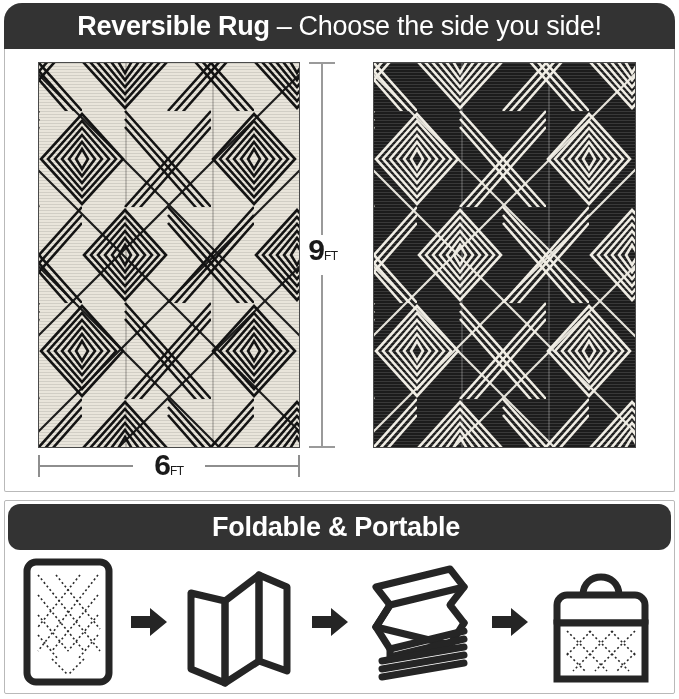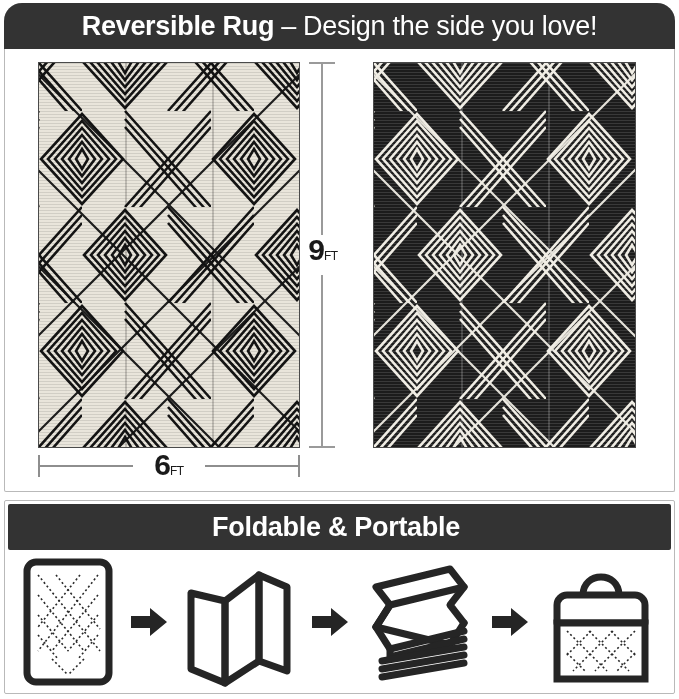--- a/index.html
+++ b/index.html
@@ -60,21 +60,21 @@
     top: 3px;
     width: 671px;
     height: 46px;
     border-radius: 18px 18px 0 0;
   }
   .header-bottom {
     left: 8px;
     top: 504px;
     width: 663px;
     height: 46px;
-    border-radius: 2px;
+    border-radius: 12px;
   }
   .h-strong {
     font-weight: bold;
     font-size: 27px;
     letter-spacing: -0.3px;
   }
   .h-light {
     font-weight: normal;
     font-size: 27px;
     letter-spacing: -0.3px;
@@ -231,21 +231,21 @@
 </head>
 <body>
 
 <div class="page">
 
   <div class="panel panel-top"></div>
 
   <div class="header-bar header-top">
     <span class="h-strong">Reversible Rug</span>
     <span class="h-gap"></span>
-    <span class="h-light">– Design the side you love!</span>
+    <span class="h-light">– Choose the side you side!</span>
   </div>
 
   <div class="rug rug-left">
     <svg width="260" height="384" viewBox="0 0 260 384">
       <defs>
 
         <g id="cellL">
           <g stroke="#141414" fill="none" stroke-width="2.6">
             <rect x="0" y="0" width="86" height="96" fill="#e9e5db" stroke="none"></rect>
             <path d="M43 3 L84 48 L43 93 L2 48 Z"></path>

